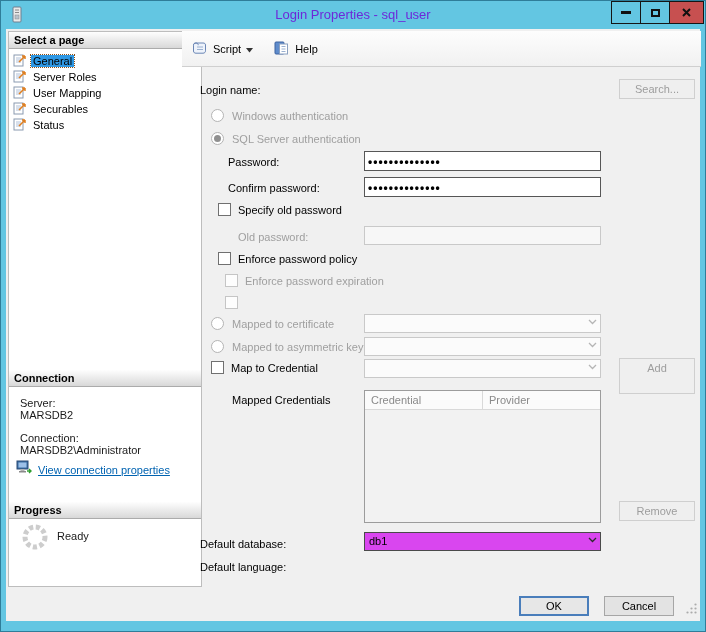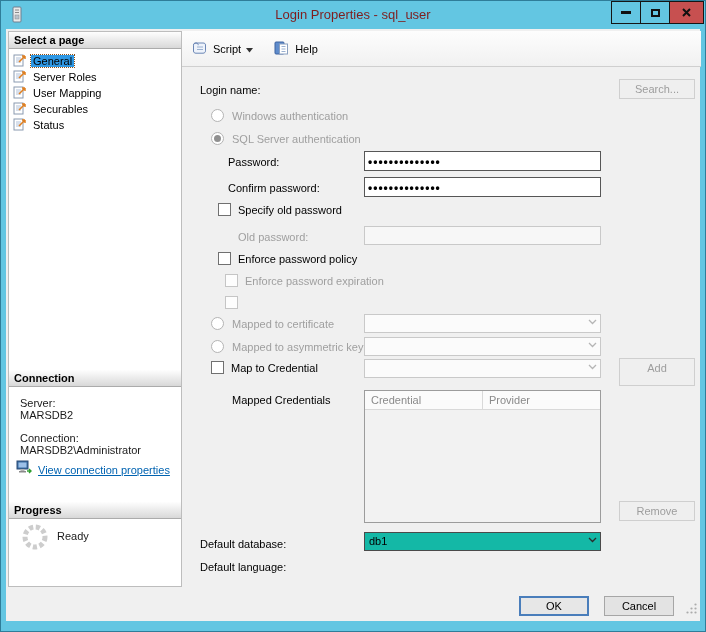--- a/index.html
+++ b/index.html
@@ -1,50 +1,50 @@
 <!DOCTYPE html>
 <html><head>
 <meta charset="utf-8">
 <style>
   html,body{margin:0;padding:0;}
   body{font-family:"Liberation Sans",sans-serif;}
   .window{position:relative;width:704px;height:630px;border:1px solid #2f7d99;background:#63c6e2;overflow:hidden;}
   
   .titlebar{position:absolute;top:0;left:0;right:0;height:28px;}
-  .win-title{position:absolute;left:0;right:0;top:6px;text-align:center;font-size:13px;color:#7f1d1d;}
+  .win-title{position:absolute;left:0;right:0;top:6px;text-align:center;font-size:13px;color:#6d28d9;}
   .window-icon{position:absolute;left:9px;top:5px;}
   .win-controls{position:absolute;right:1px;top:0;display:flex;}
   .win-btn{width:30px;height:23px;border:1px solid #151515;box-sizing:border-box;margin-left:-1px;display:flex;align-items:center;justify-content:center;background:transparent;}
   .win-btn.close{width:35px;background:#c75050;}
   .glyph-min{width:10px;height:3px;background:#111;}
   .glyph-max{width:9px;height:8px;border:2px solid #111;box-sizing:border-box;background:transparent;}
   
   .client{position:absolute;left:5px;right:5px;top:28px;bottom:10px;background:#f0f0f0;}
   
-  .sidebar{position:absolute;left:2px;top:2px;width:174px;height:556px;background:#ffffff;border:1px solid #bdbdbd;box-sizing:border-box;}
+  .sidebar{position:absolute;left:2px;top:2px;width:194px;height:556px;background:#ffffff;border:1px solid #bdbdbd;box-sizing:border-box;}
   .panel-header{position:absolute;left:0;right:0;height:17px;background:linear-gradient(#fefefe,#d8d8d8);border-bottom:1px solid #ababab;font-weight:bold;font-size:11px;color:#000;padding:2px 0 0 5px;box-sizing:border-box;}
   .page-item{position:absolute;left:4px;display:flex;align-items:center;gap:4px;font-size:11px;height:16px;color:#000;cursor:default;}
   .page-item .lbl{padding:0 2px;}
   .page-item.selected .lbl{background:#2e97e3;color:#000;outline:1px dotted #8c4f17;}
   .sb-text{position:absolute;left:11px;font-size:11px;color:#1a1a1a;white-space:nowrap;}
   .link-row{position:absolute;left:7px;display:flex;align-items:center;gap:5px;}
   .link{color:#0063b1;text-decoration:underline;font-size:11px;cursor:pointer;}
   .spinner{position:absolute;}
   
   .main-panel{position:absolute;left:176px;top:2px;width:519px;height:555px;}
   .toolbar{position:absolute;top:0;left:0;right:0;height:36px;background:linear-gradient(#fdfdfd,#f1f1f1);border-bottom:1px solid #cfcfcf;display:flex;align-items:center;padding-left:9px;gap:5px;font-size:11px;color:#000;box-sizing:border-box;}
   .tb-gap{width:10px;}
   .content{position:absolute;top:36px;left:0;right:0;bottom:0;}
   .flabel{position:absolute;font-size:11px;color:#000;white-space:nowrap;}
   .flabel.dis{color:#9f9f9f;}
   .tbox{position:absolute;box-sizing:border-box;background:#fff;border:1px solid #565656;font-size:11px;color:#000;padding:3px 3px 0 3px;}
   .tbox.ro{background:#e9e9e9;border-color:#787878;}
   .tbox.dis{background:#f7f7f7;border-color:#c9c9c9;}
   .pw{font-size:12px;font-weight:bold;letter-spacing:1px;padding-top:3px;overflow:hidden;}
-  .combo{position:absolute;box-sizing:border-box;background:#14b8a6;border:1px solid #4a4a4a;font-size:11px;color:#000;padding:2px 16px 0 4px;}
+  .combo{position:absolute;box-sizing:border-box;background:#d946ef;border:1px solid #4a4a4a;font-size:11px;color:#000;padding:2px 16px 0 4px;}
   .combo .chev{position:absolute;right:3px;top:4px;color:#2b2b2b;line-height:0;}
   .combo.dis{background:#fbfbfb;border-color:#c9c9c9;color:#9f9f9f;}
   .combo.dis .chev{color:#b5b5b5;}
   .cb{position:absolute;width:13px;height:13px;background:#fff;border:1px solid #707070;box-sizing:border-box;}
   .cb.dis{border-color:#c5c5c5;background:#fdfdfd;}
   .rad{position:absolute;width:13px;height:13px;background:#fff;border:1px solid #b4b4b4;border-radius:50%;box-sizing:border-box;}
   .rad.sel::after{content:"";position:absolute;left:2px;top:2px;width:7px;height:7px;border-radius:50%;background:#909090;}
   .btn{position:absolute;box-sizing:border-box;background:#e3e3e3;border:1px solid #a6a6a6;font-size:11px;text-align:center;padding-top:3px;color:#000;cursor:default;}
   .btn.dis{background:#efefef;border-color:#cfcfcf;color:#9d9d9d;}
   .btn.focus{border:2px solid #4a7ebb;padding-top:2px;background:#e7e7e7;}
@@ -233,21 +233,21 @@
         </div>
 
         <span class="cb" style="left:29px;top:294px;"></span>
         <div class="flabel" style="left:49px;top:295px;">Map to Credential</div>
         <div class="combo dis" style="left:182px;top:292px;width:237px;height:19px;">
           <span></span>
           <span class="chev"><svg width="9" height="6" viewBox="0 0 9 6">
                 <path d="M1 1 L4.5 4.5 L8 1" stroke="currentColor" stroke-width="1.3" fill="none"></path>
               </svg></span>
         </div>
-        <div class="btn dis" style="left:437px;top:291px;width:76px;height:28px;">Add</div>
+        <div class="btn dis" style="left:437px;top:291px;width:76px;height:36px;">Add</div>
 
         <div class="flabel" style="left:50px;top:327px;">Mapped Credentials</div>
         <div class="credtable" style="left:182px;top:323px;width:237px;height:133px;">
           <div class="thead">
             <div class="th c1">Credential</div>
             <div class="th c2">Provider</div>
           </div>
         </div>
         <div class="btn dis" style="left:437px;top:434px;width:76px;height:20px;">Remove</div>
 

